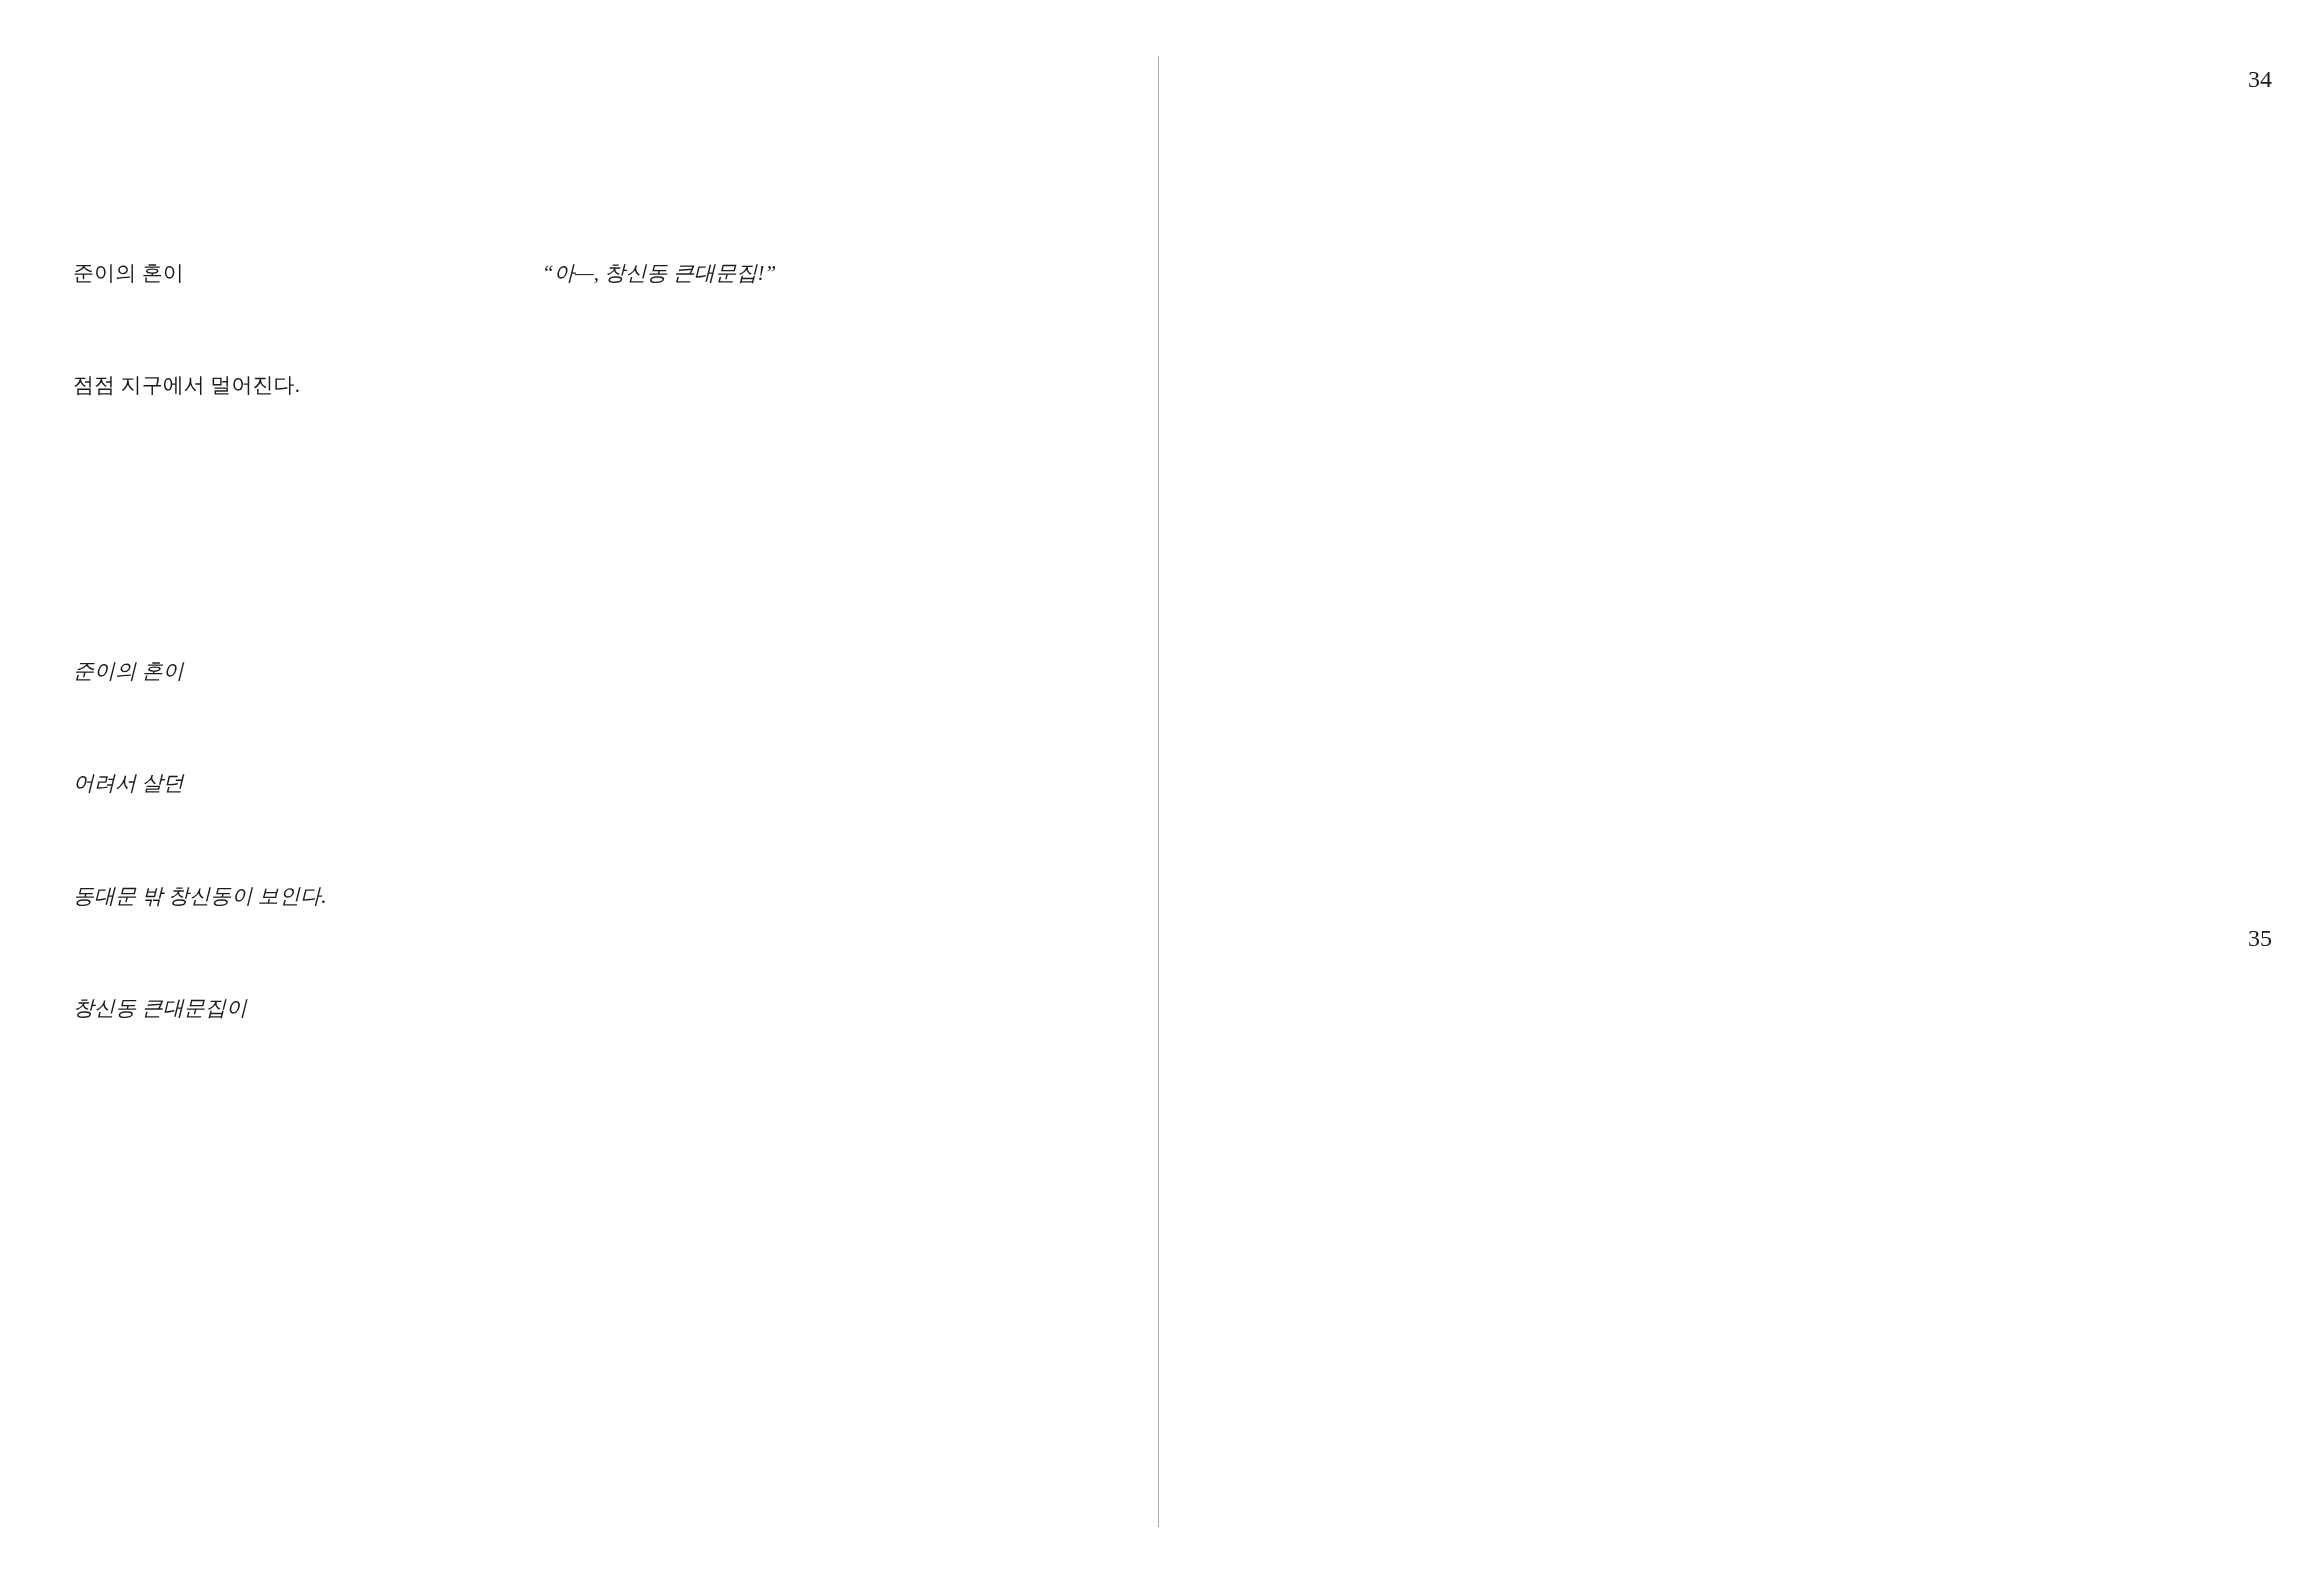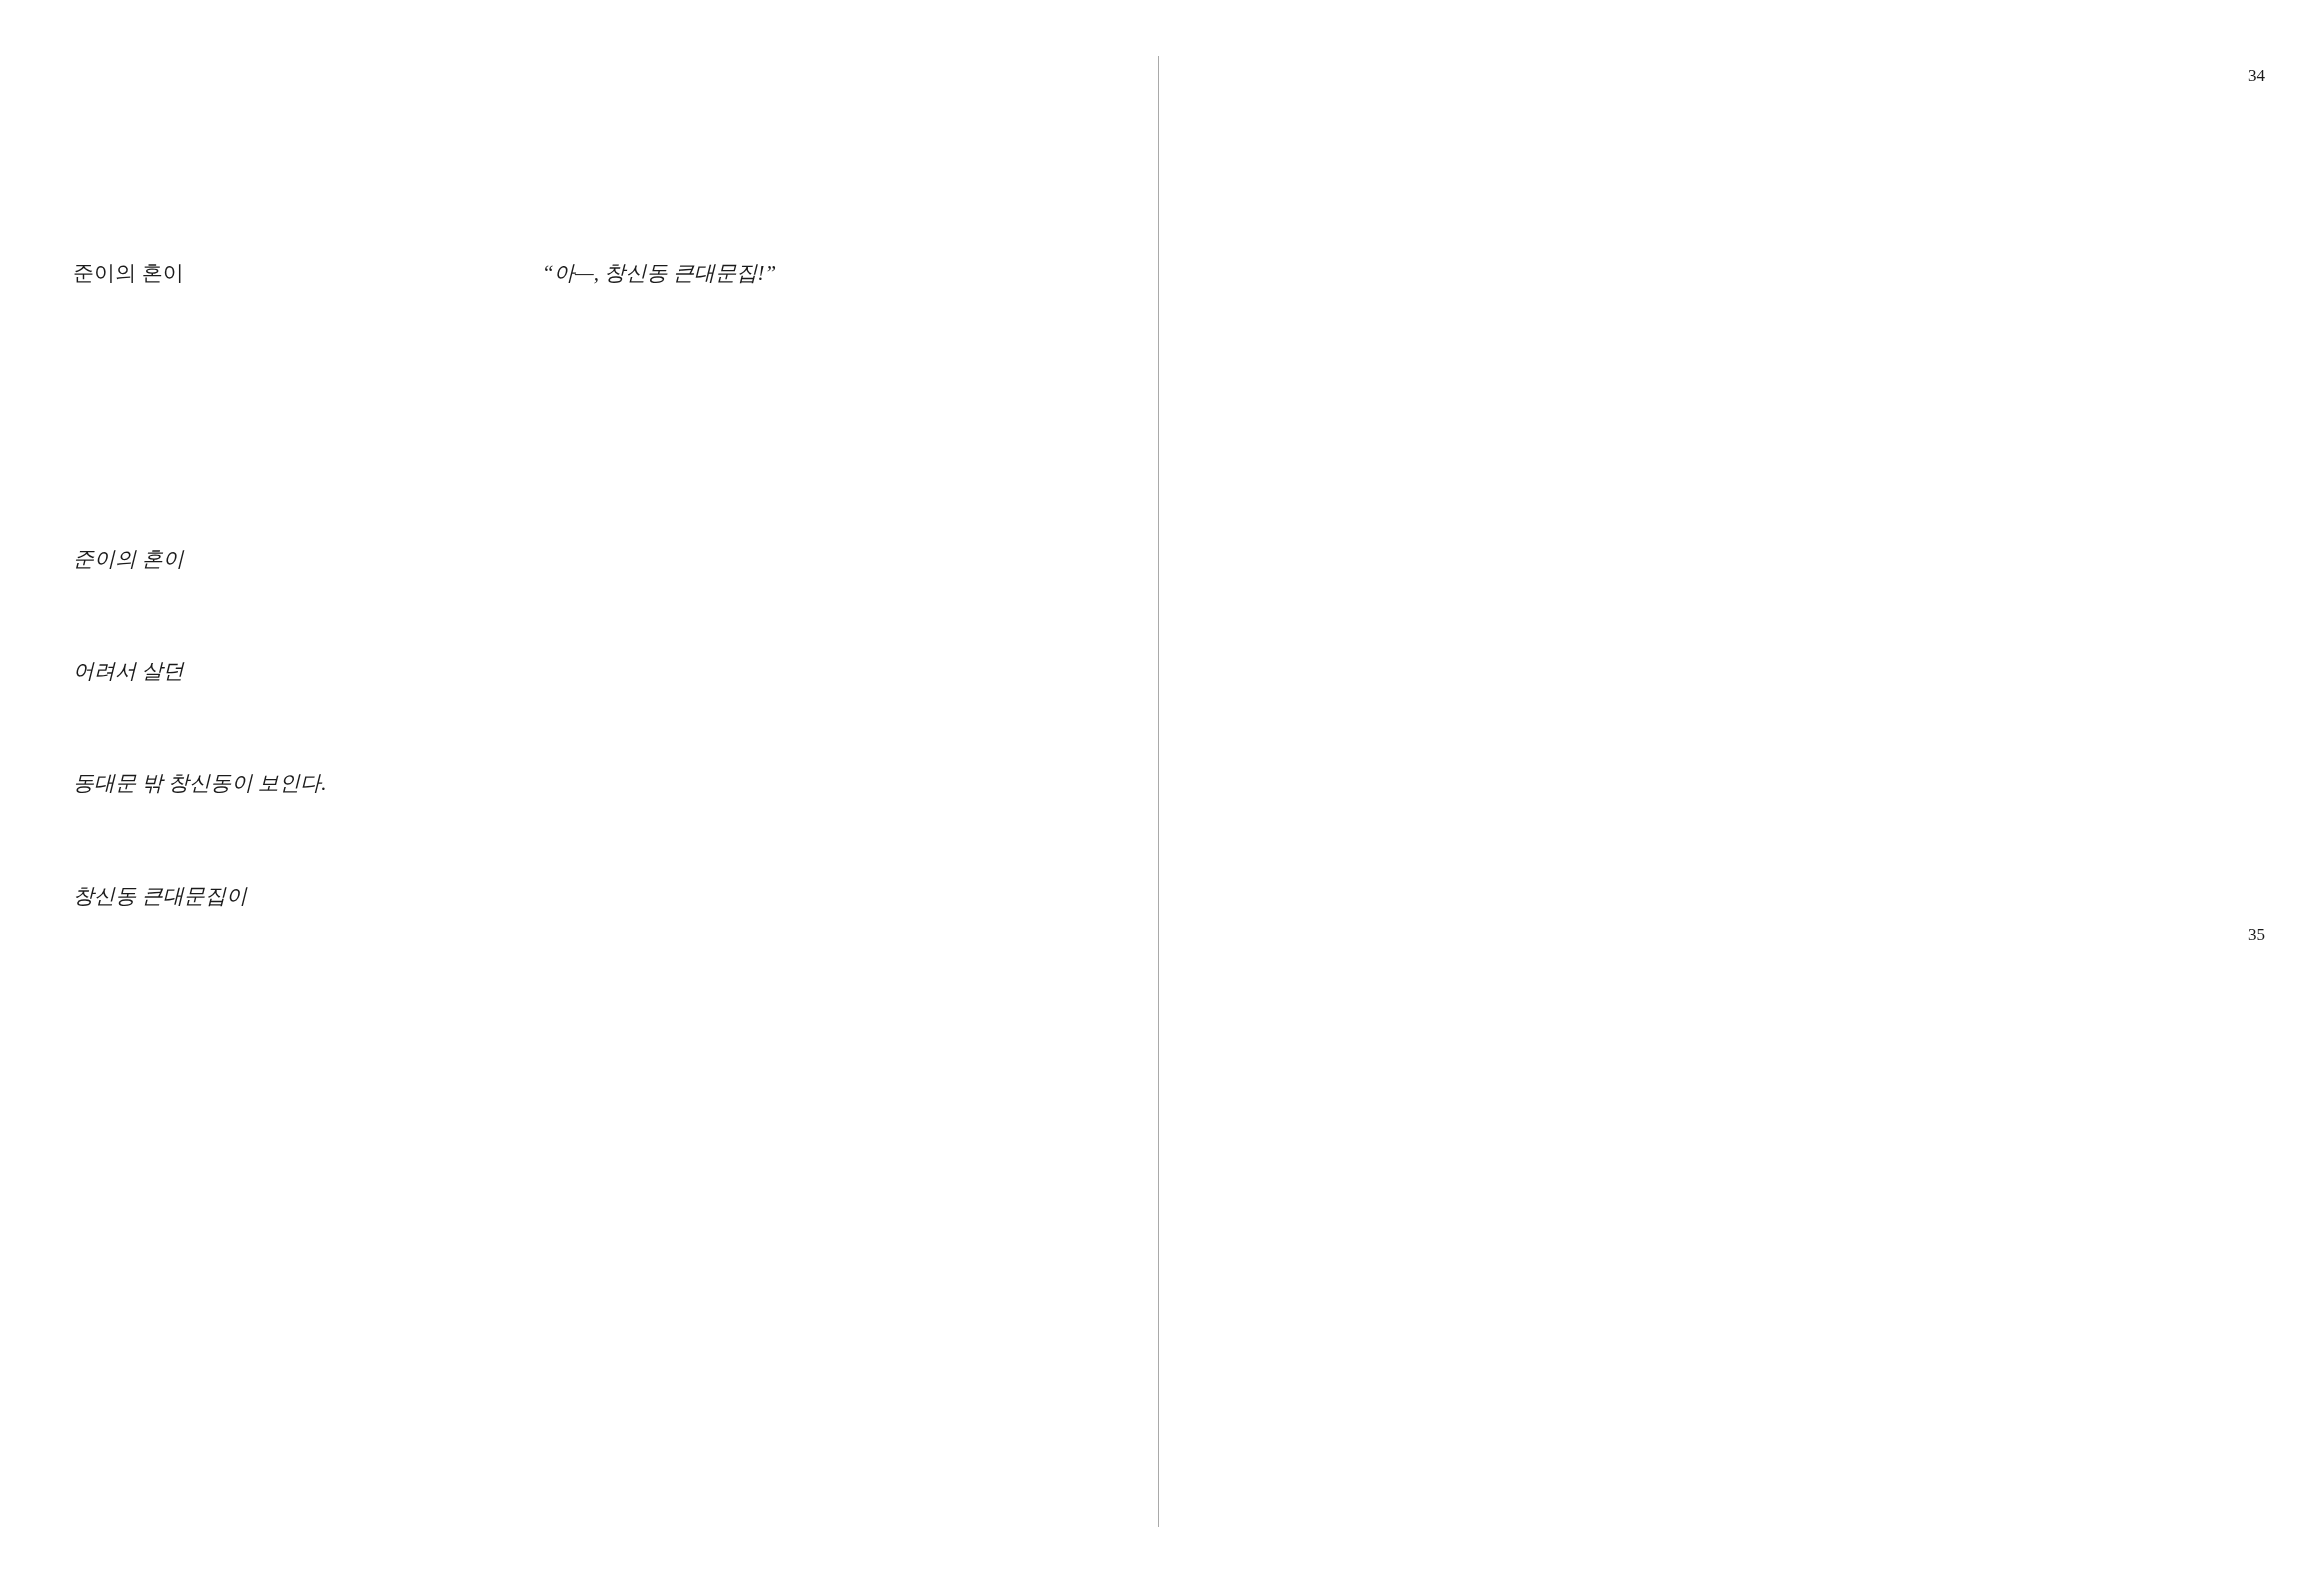--- a/index.html
+++ b/index.html
@@ -56,39 +56,40 @@
     margin: 0 0 25px 0;
   }
   .stanza:last-child { margin-bottom: 0; font-style: italic; }
 
   .line {
     display: block;
   }
 
   .folio {
     position: absolute;
-    font-size: 17px;
+    font-size: 24px;
     color: #1b1b1b;
     font-family: "Liberation Serif", "DejaVu Serif", serif;
   }
   .folio-34 { left: 2248px; top: 66px; }
   .folio-35 { left: 2248px; top: 925px; }
 </style>
 </head>
 <body>
 
 <div class="spread">
 
   <div class="gutter-rule"></div>
 
   <div class="page page-left">
 
     <div class="col col-l1">
       <p class="stanza">
         <span class="line">준이의 혼이</span>
+        <span class="line">점점 지구에서 멀어진다.</span>
       </p>
       <p class="stanza">
         <span class="line">준이의 혼이</span>
         <span class="line">어려서 살던</span>
         <span class="line">동대문 밖 창신동이 보인다.</span>
         <span class="line">창신동 큰대문집이</span>
         
       </p>
     </div>
 

